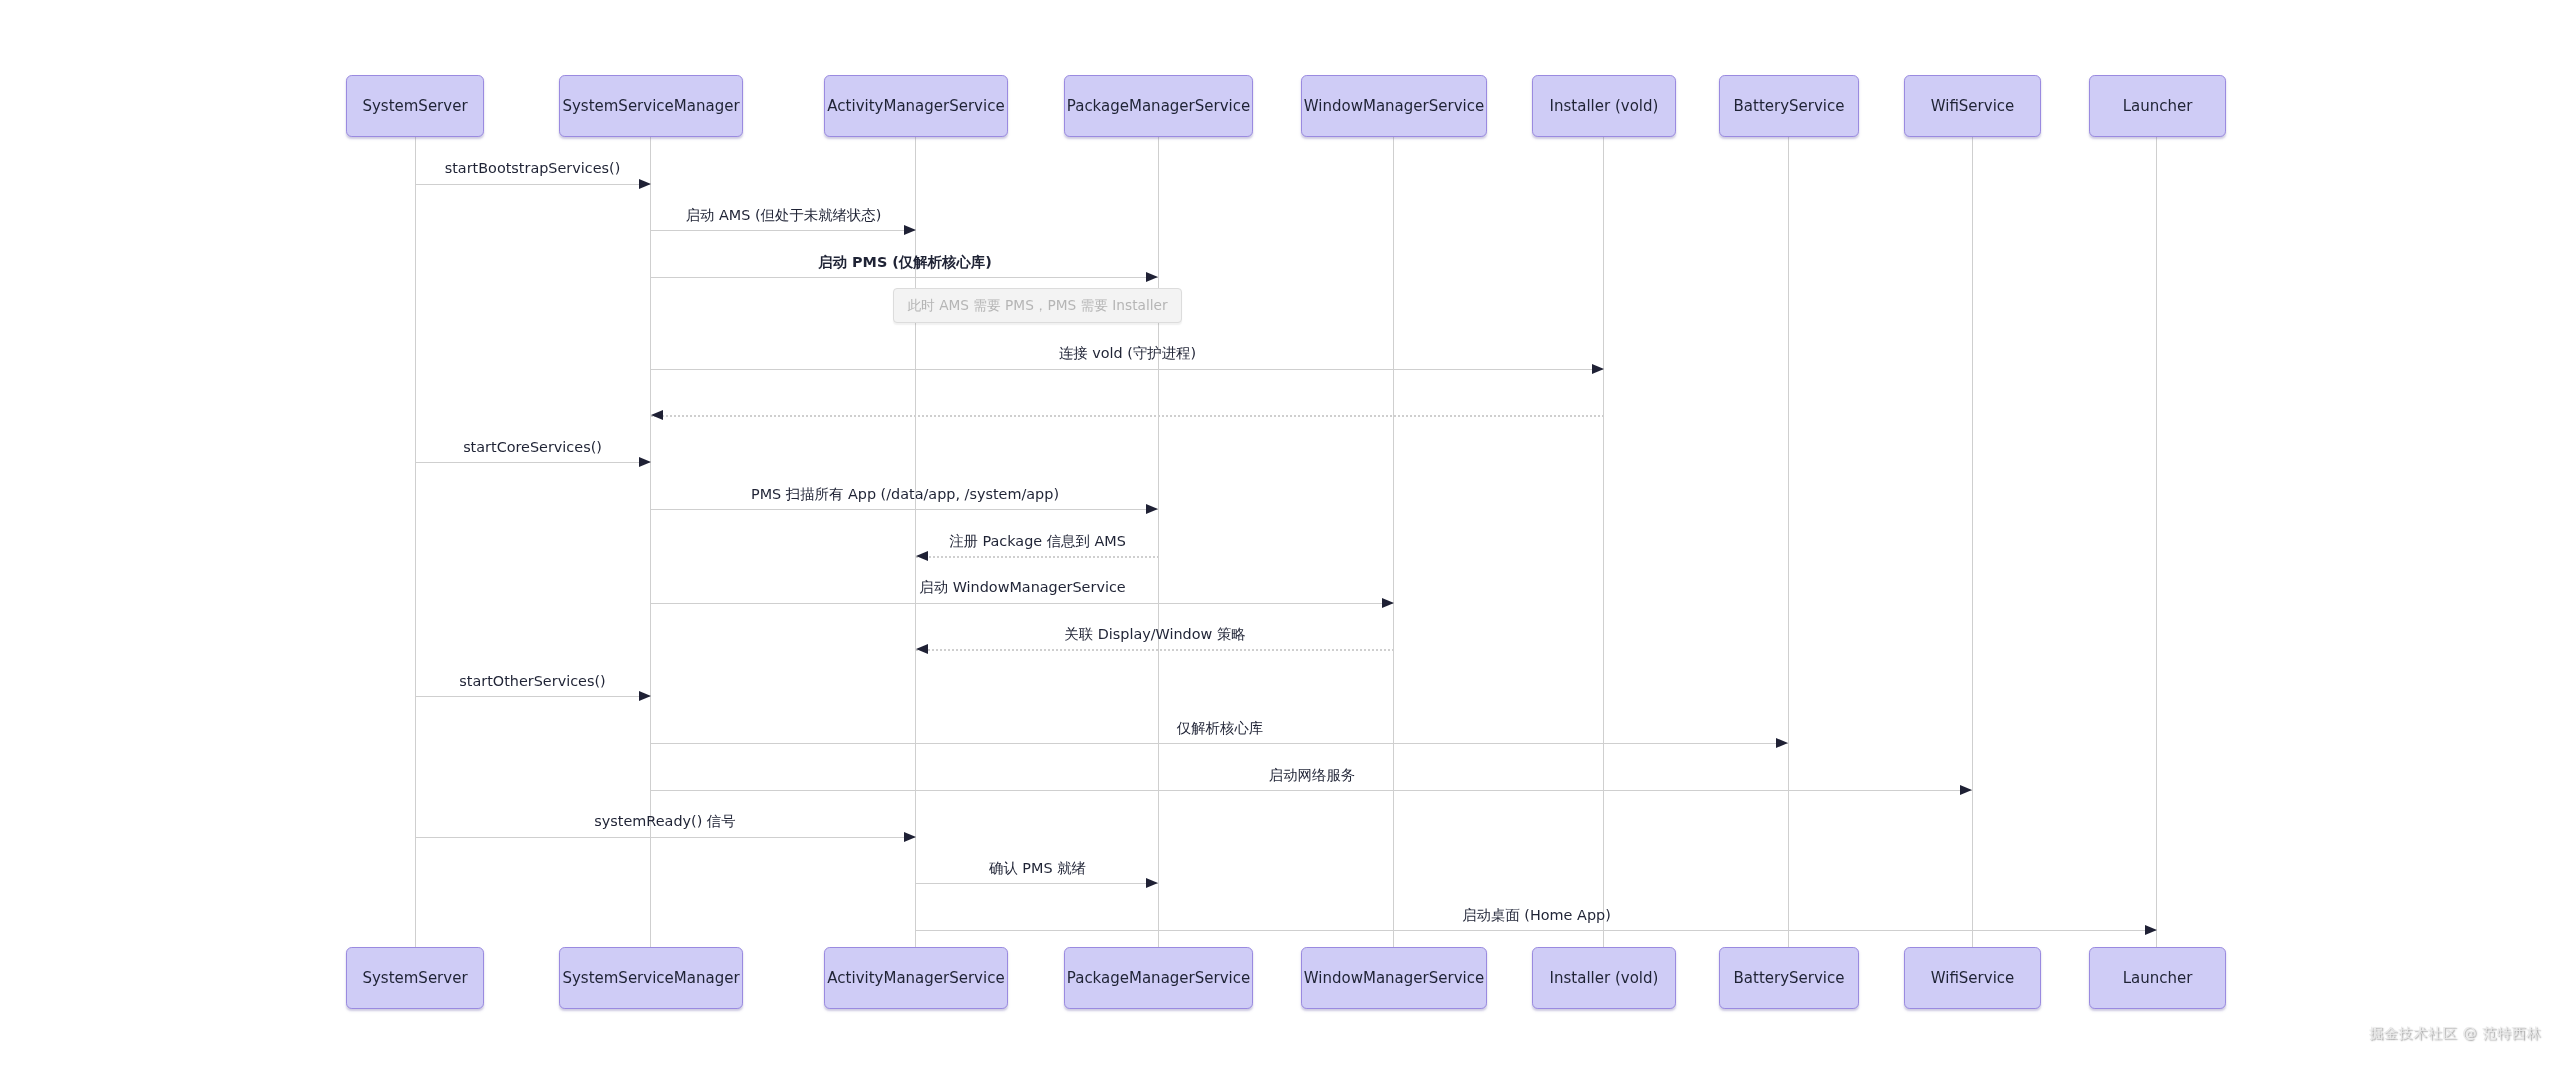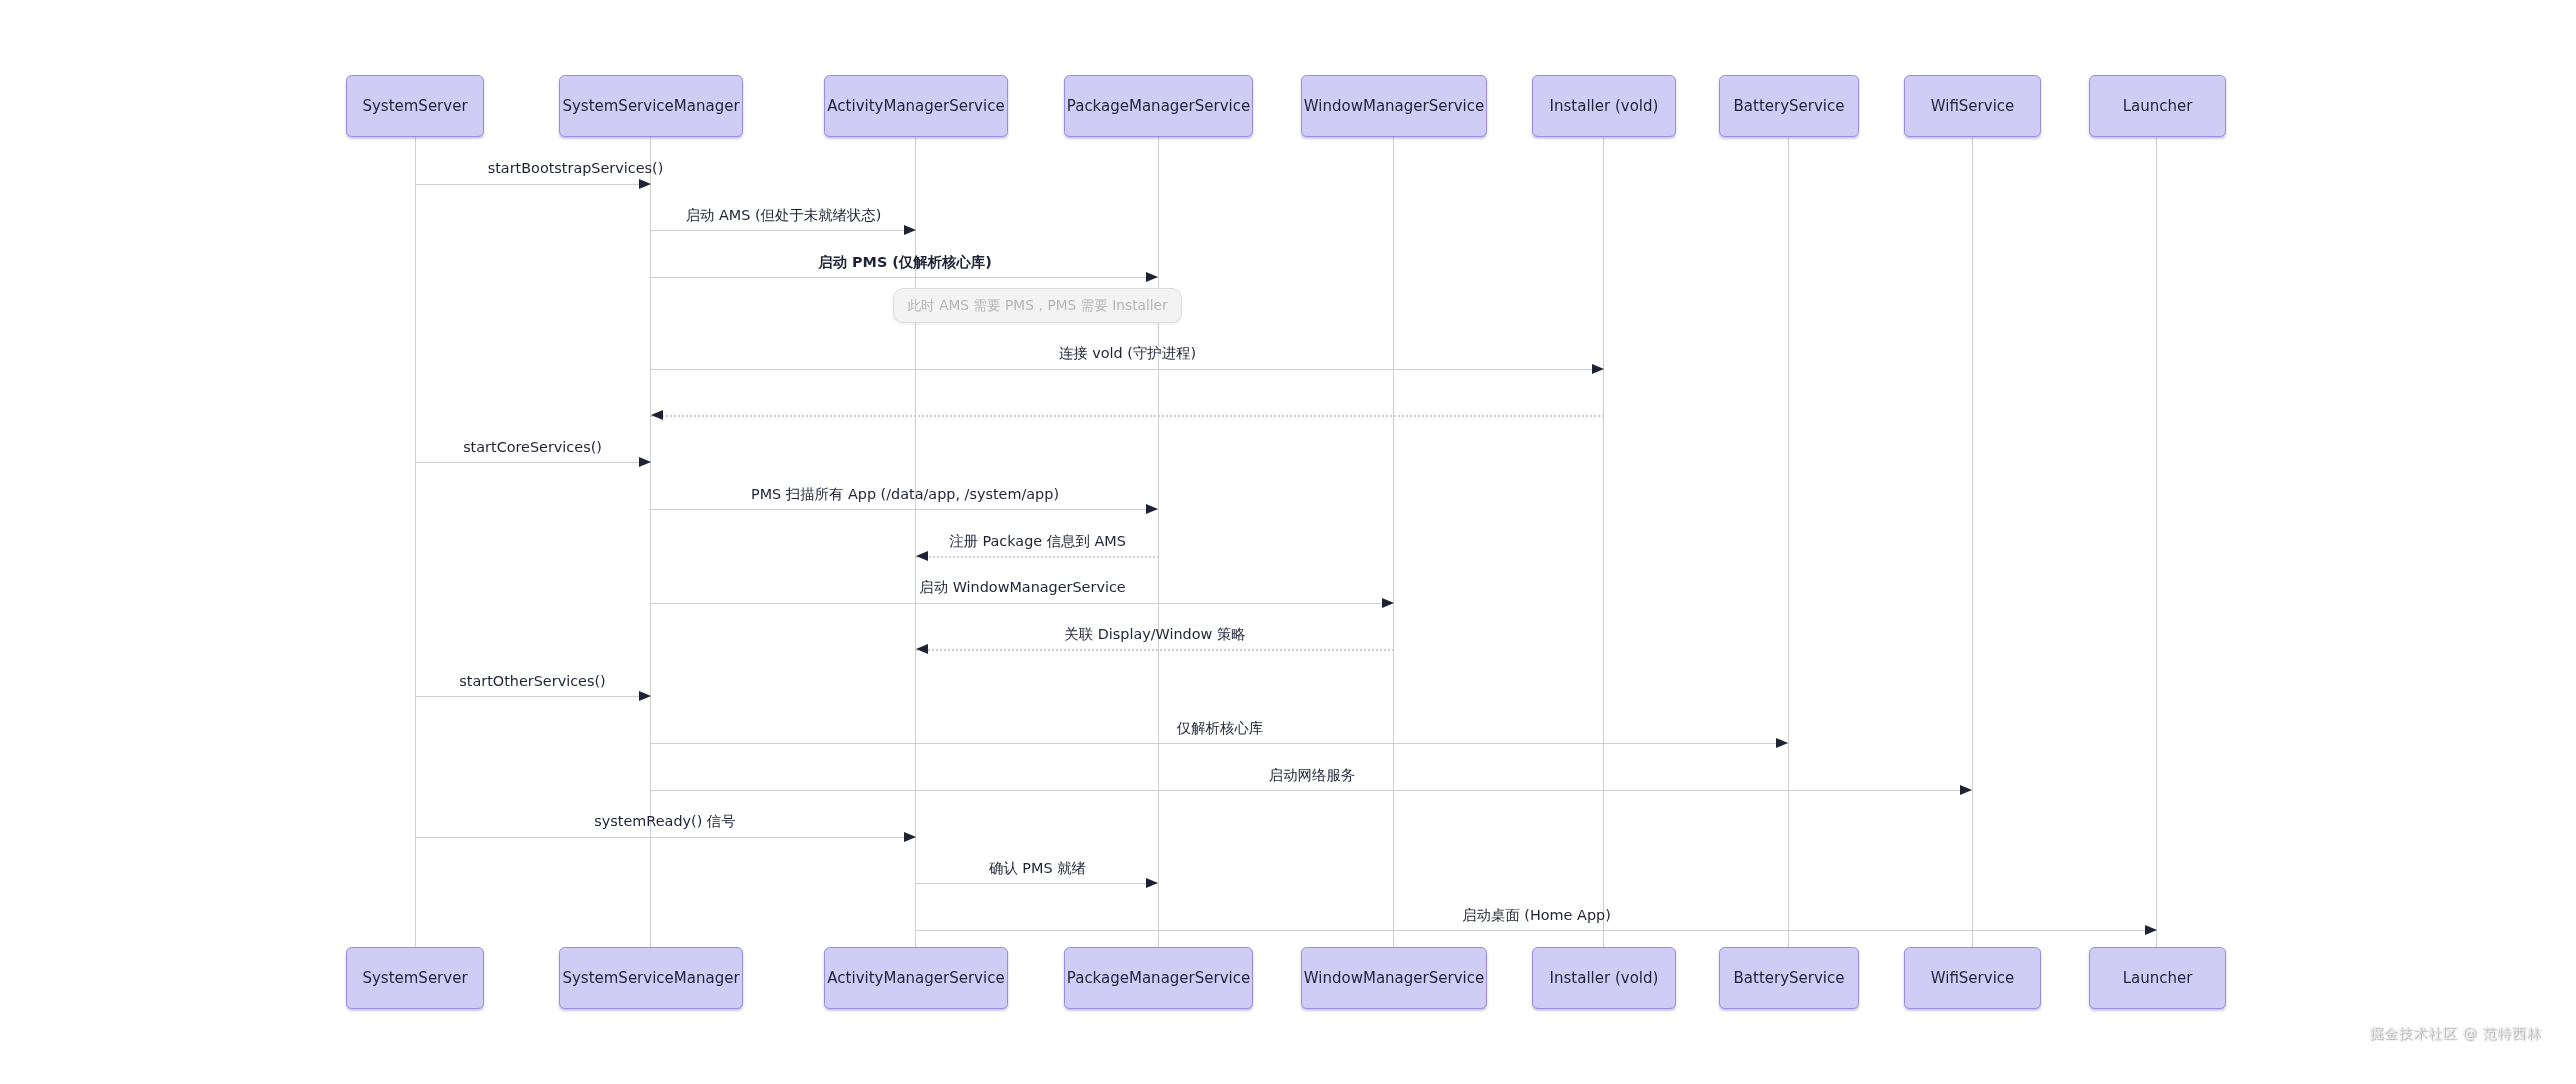--- a/index.html
+++ b/index.html
@@ -19,21 +19,21 @@
   .lifeline{position:absolute;width:1.4px;background:var(--line);}
   .msg-line{position:absolute;height:0;border-top:1.4px solid var(--line);}
   .msg-line.dashed{border-top-style:dotted;border-top-width:2.2px;}
   .arrow{position:absolute;width:0;height:0;border-top:5.8px solid transparent;
          border-bottom:5.8px solid transparent;}
   .arrow.right{border-left:12.2px solid var(--head);}
   .arrow.left{border-right:12.2px solid var(--head);}
   .msg-label{position:absolute;height:20px;line-height:20px;text-align:center;
              font-size:14.4px;color:var(--text);white-space:nowrap;}
   .note{position:absolute;background:var(--note-fill);border:1.4px solid var(--note-border);
-        box-sizing:border-box;border-radius:10px;display:flex;align-items:center;
+        box-sizing:border-box;border-radius:4px;display:flex;align-items:center;
         justify-content:center;font-size:13.7px;color:var(--note-text);white-space:nowrap;
         box-shadow:0 1.4px 1.4px rgba(0,0,0,0.06);}
   .watermark{position:absolute;top:1025px;right:35px;font-size:14px;letter-spacing:0.7px;
              color:var(--wm);text-shadow:1.4px 1.4px 1.4px #9a9a9a;white-space:nowrap;}
 </style>
 </head>
 <body>
 
 <div id="diagram">
   <div class="watermark">掘金技术社区 @ 范特西林</div>
@@ -58,21 +58,21 @@
     <div class="lifeline" style="left: 1788px; top: 135px; height: 814px;"></div>
     <div class="actor" style="left: 1719px; top: 75px; width: 140px;">BatteryService</div>
     <div class="actor" style="left: 1719px; top: 947px; width: 140px;">BatteryService</div>
     <div class="lifeline" style="left: 1972px; top: 135px; height: 814px;"></div>
     <div class="actor" style="left: 1904px; top: 75px; width: 137px;">WifiService</div>
     <div class="actor" style="left: 1904px; top: 947px; width: 137px;">WifiService</div>
     <div class="lifeline" style="left: 2156px; top: 135px; height: 814px;"></div>
     <div class="actor" style="left: 2089px; top: 75px; width: 137px;">Launcher</div>
     <div class="actor" style="left: 2089px; top: 947px; width: 137px;">Launcher</div>
     <div class="msg-line" style="left: 415px; top: 184px; width: 235px;"></div>
-    <div class="msg-label" style="left: 415px; top: 158px; width: 235px; padding-left: 43px;">startBootstrapServices()</div>
+    <div class="msg-label" style="left: 415px; top: 158px; width: 235px;">startBootstrapServices()</div>
     <div class="arrow right" style="left: 639px; top: 179px;"></div>
     <div class="msg-line" style="left: 651px; top: 230px; width: 265px;"></div>
     <div class="msg-label" style="left: 651px; top: 205px; width: 265px;">启动 AMS (但处于未就绪状态)</div>
     <div class="arrow right" style="left: 904px; top: 225px;"></div>
     <div class="msg-line" style="left: 651px; top: 277px; width: 508px;"></div>
     <div class="msg-label" style="left: 651px; top: 252px; width: 508px; font-weight: bold;">启动 PMS (仅解析核心库)</div>
     <div class="arrow right" style="left: 1146px; top: 272px;"></div>
     <div class="note" style="left: 893px; top: 288px; width: 289px; height: 35px;">此时 AMS 需要 PMS，PMS 需要 Installer</div>
     <div class="msg-line" style="left: 651px; top: 369px; width: 953px;"></div>
     <div class="msg-label" style="left: 651px; top: 343px; width: 953px;">连接 vold (守护进程)</div>

